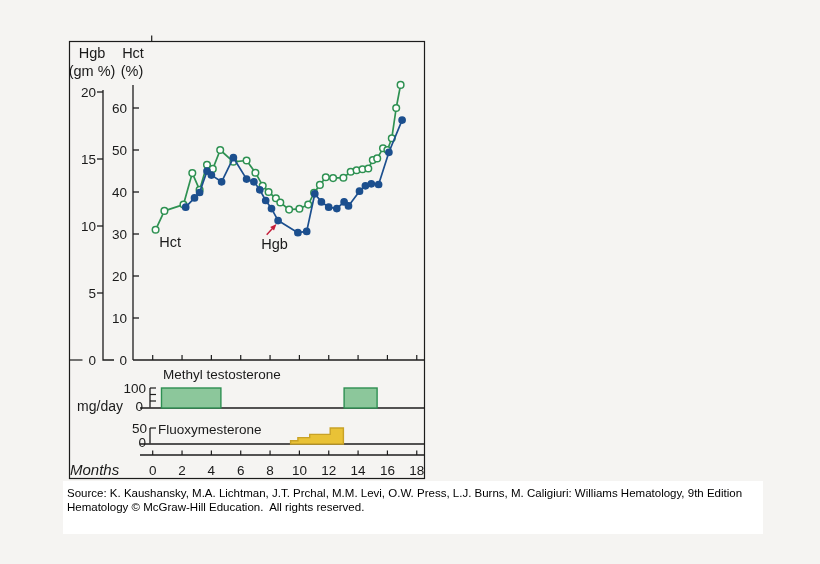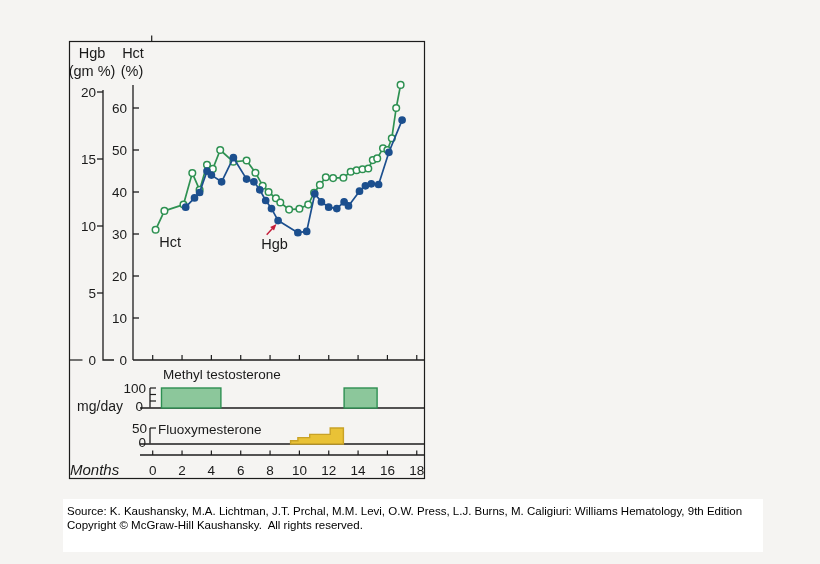--- a/index.html
+++ b/index.html
@@ -1,21 +1,21 @@
 <!DOCTYPE html>
 <html><head>
 <meta charset="utf-8">
 <style>
   html,body{margin:0;padding:0;background:#f5f4f2;}
   .canvas{position:relative;width:820px;height:564px;background:#f5f4f2;
           font-family:"Liberation Sans",sans-serif;overflow:hidden;}
   svg{position:absolute;left:0;top:0;}
   .caption{position:absolute;left:63px;top:481px;width:700px;height:53px;
            background:#ffffff;color:#000;font-size:11.5px;
-           padding:6px 0 0 4px;box-sizing:border-box;margin-top:18px;}
+           padding:6px 0 0 4px;box-sizing:border-box;}
   .caption span{display:block;line-height:13.6px;white-space:pre-wrap;}
 </style>
 </head>
 <body>
 
 <div class="canvas">
   <svg id="chart" width="820" height="564" viewBox="0 0 820 564">
       <rect x="69.5" y="41.5" width="355" height="437" fill="none" stroke="#1c1c1c" stroke-width="1.2"></rect>
       <line x1="151.7" y1="35.5" x2="151.7" y2="41.5" stroke="#1c1c1c" stroke-width="1.2"></line>
       <path d="M 103 90 L 103 360 L 114 360" fill="none" stroke="#1c1c1c" stroke-width="1.3"></path>
@@ -161,15 +161,15 @@
       <line x1="358.08" y1="450.5" x2="358.08" y2="455" stroke="#1c1c1c" stroke-width="1.2"></line>
       <text x="358.08" y="475" fill="#1a1a1a" font-size="13.5" text-anchor="middle" font-style="normal" font-family="&quot;Liberation Sans&quot;, sans-serif">14</text>
       <line x1="387.41999999999996" y1="450.5" x2="387.41999999999996" y2="455" stroke="#1c1c1c" stroke-width="1.2"></line>
       <text x="387.41999999999996" y="475" fill="#1a1a1a" font-size="13.5" text-anchor="middle" font-style="normal" font-family="&quot;Liberation Sans&quot;, sans-serif">16</text>
       <line x1="416.76" y1="450.5" x2="416.76" y2="455" stroke="#1c1c1c" stroke-width="1.2"></line>
       <text x="416.76" y="475" fill="#1a1a1a" font-size="13.5" text-anchor="middle" font-style="normal" font-family="&quot;Liberation Sans&quot;, sans-serif">18</text>
       <text x="70" y="475" fill="#1a1a1a" font-size="15" text-anchor="start" font-style="italic" font-family="&quot;Liberation Sans&quot;, sans-serif">Months</text>
     </svg>
   <div class="caption">
     <span>Source: K. Kaushansky, M.A. Lichtman, J.T. Prchal, M.M. Levi, O.W. Press, L.J. Burns, M. Caligiuri: Williams Hematology, 9th Edition</span>
-    <span>Copyright © McGraw-Hill Kaushansky.  All rights reserved.</span>
+    <span>Hematology © McGraw-Hill Education.  All rights reserved.</span>
   </div>
 </div>
 
 </body></html>

